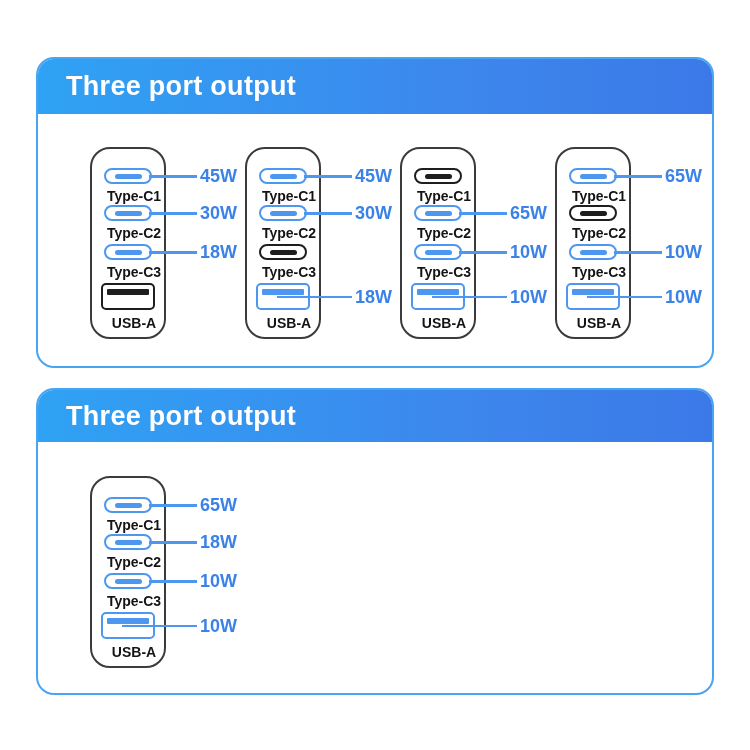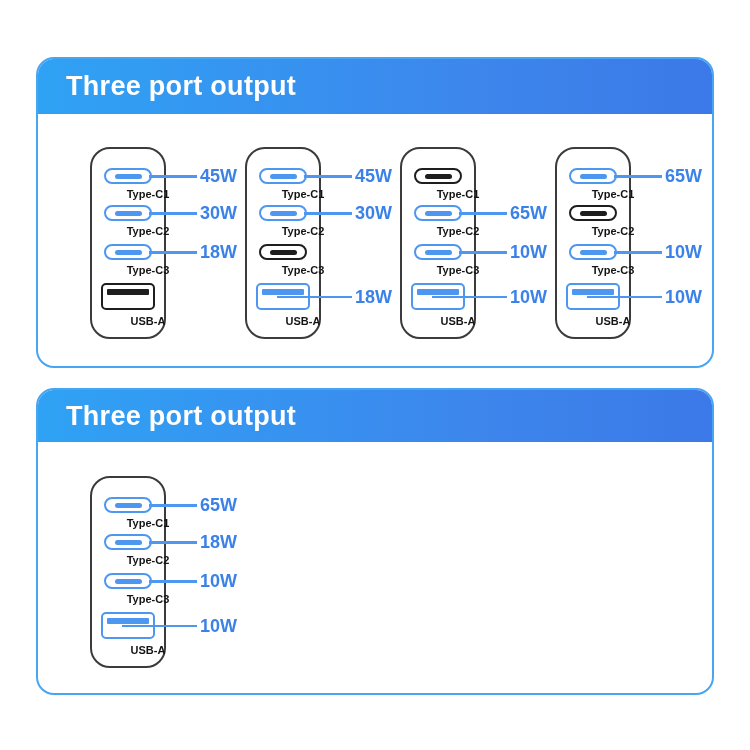--- a/index.html
+++ b/index.html
@@ -45,21 +45,21 @@
     position:absolute;left:9px;top:134px;width:54px;height:27px;box-sizing:border-box;
     border:2px solid;border-radius:5px;
   }
   .port-a-bar{position:absolute;left:4px;right:4px;top:4px;height:6px;border-radius:1px;}
   .port-a.active{border-color:#4d97f0;}
   .port-a.active .port-a-bar{background:#4d97f0;}
   .port-a.inactive{border-color:#1e1e1e;}
   .port-a.inactive .port-a-bar{background:#1e1e1e;}
   .port-label{
     position:absolute;left:0;width:84px;text-align:center;
-    font-size:11px;font-weight:bold;color:#141414;letter-spacing:0;padding-left:14px;
+    font-size:14px;font-weight:bold;color:#141414;letter-spacing:0;
   }
   .watt-line{
     position:absolute;left:59px;width:48px;height:2.5px;background:#4d97f0;
   }
   .watt-line.usba{left:32px;width:75px;}
   .watt-label{
     position:absolute;left:110px;height:24px;line-height:24px;
     font-size:18px;font-weight:bold;color:#3b82e8;white-space:nowrap;
   }
 </style>

